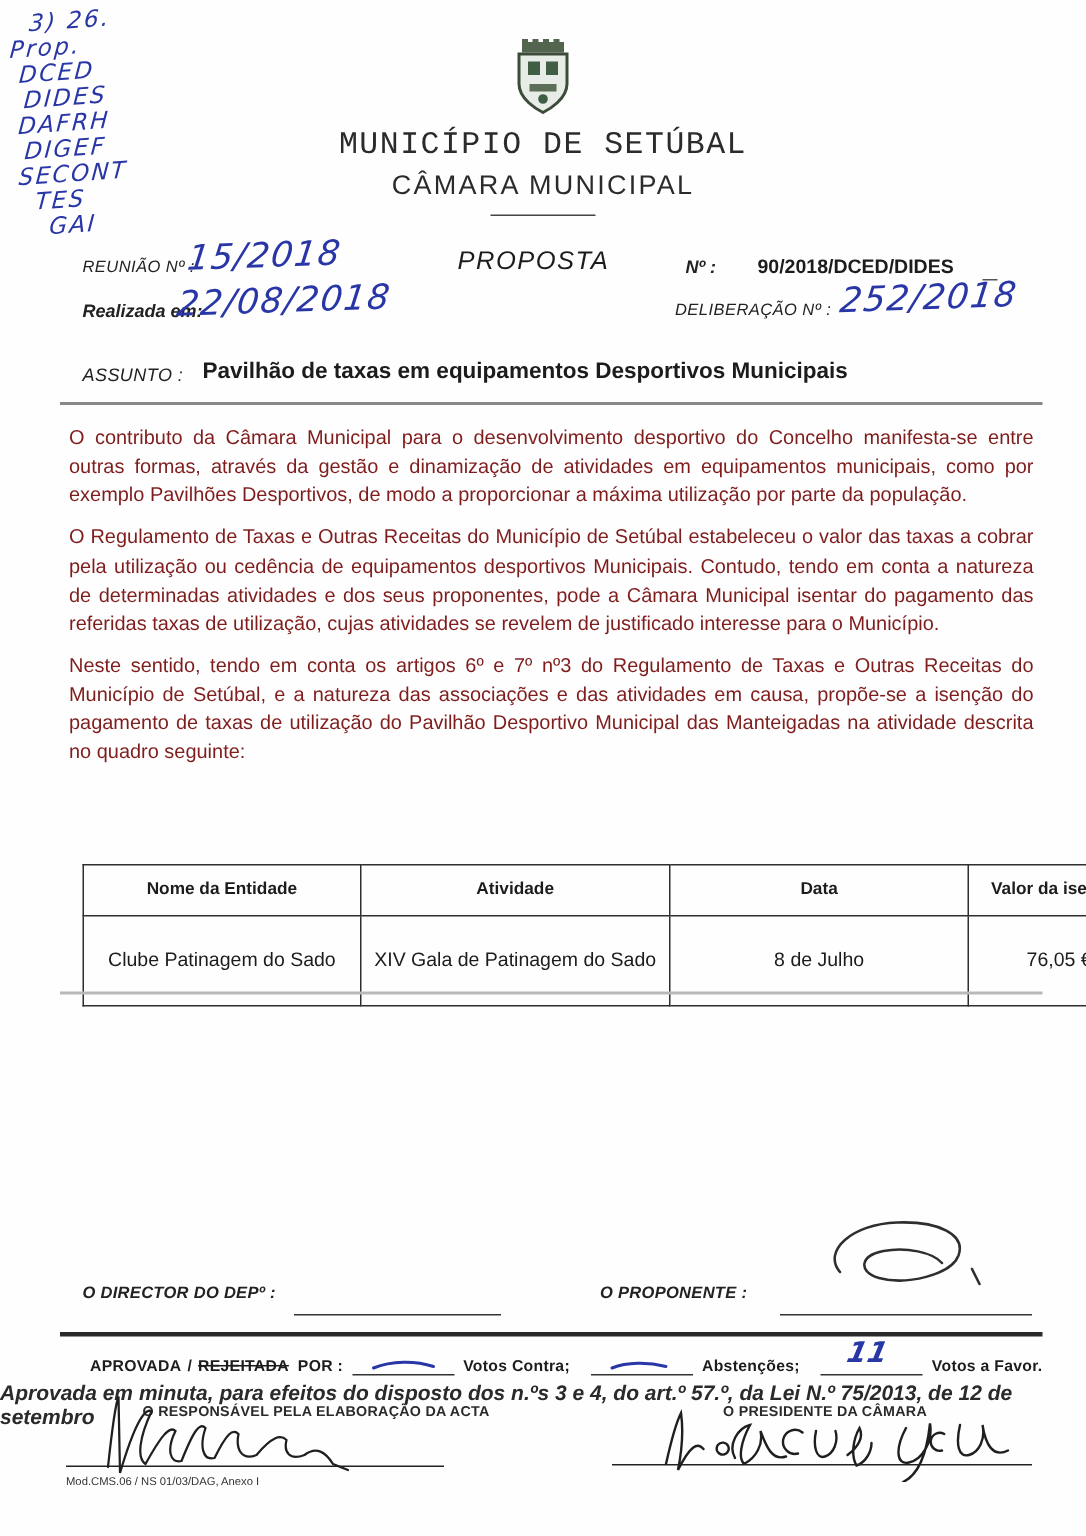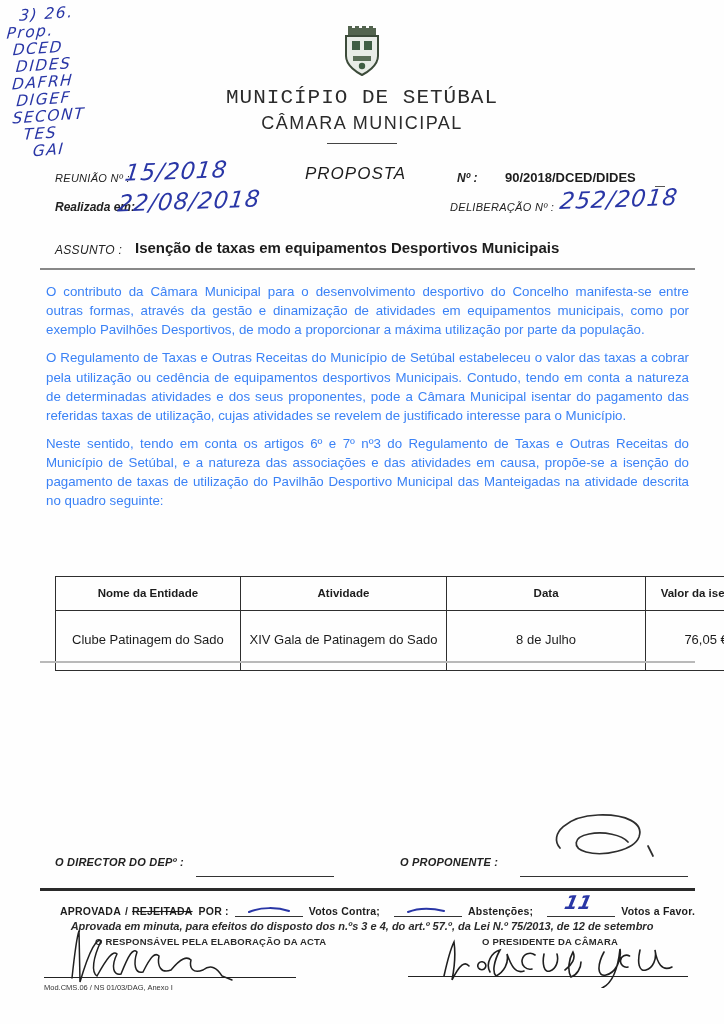--- a/index.html
+++ b/index.html
@@ -72,21 +72,21 @@
   .proposta-title { left:305px; top:164px; font-size:17px; font-weight:normal; font-style:italic; letter-spacing:1px; }
   .numero-value { left:505px; top:170px; font-size:13px; font-weight:bold; }
   .numero-underline { left:655px; top:186px; width:10px; border-top:1.5px solid #555; }
 
   .assunto-value { left:135px; top:239px; font-size:15px; font-weight:bold; }
   .assunto-rule { left:40px; top:268px; width:655px; border-top:2px solid #888; }
 
   .body-text {
     left:46px; top:282px; width:643px;
     font-size:13.3px; line-height:1.44; text-align:justify;
-    color:#3b82f6;
+    color:#7f1d1d;
   }
   .body-text p { margin-bottom: 9px; }
 
   table.isencao {
     position:absolute; left:55px; top:576px; width:712px;
     border-collapse: collapse;
   }
   table.isencao th, table.isencao td {
     border: 1.6px solid #2e2e2e;
     text-align:center; vertical-align:middle;
@@ -114,22 +114,22 @@
   .vote-line { width:68px; border-bottom:1.5px solid #333; height:16px; position:relative; margin:0 6px; }
   .struck { text-decoration: line-through; }
   .vote-favor-hw {
     position:absolute; left:18px; top:-10px;
     font-family:"DejaVu Sans",sans-serif; font-style:italic;
     color:#2936a6; font-size:19px; transform: skewX(-12deg);
   }
   .vote-dash { position:absolute; left:12px; top:4px; }
 
   .minuta-note {
-    left:0; right:0; top:920px; text-align:center;
-    font-size:11px; font-style:italic; font-weight:bold; color:#2a2a2a;
+    left:0; right:0; top:920px; text-align:left;
+    font-size:14px; font-style:italic; font-weight:bold; color:#2a2a2a;
   }
   .role-label { font-size:9.5px; font-weight:bold; color:#2a2a2a; letter-spacing:.2px; }
   .acta-line { left:44px; top:977px; width:252px; border-top:1.5px solid #222; }
   .presidente-line { left:408px; top:976px; width:280px; border-top:1.5px solid #222; }
   .doc-ref { left:44px; top:983px; font-size:7.5px; color:#333; }
 
   .sig-svg { position:absolute; }
 </style>
 </head>
 <body>
@@ -174,21 +174,21 @@
 <span class="abs proposta-title">PROPOSTA</span>
 
 <span class="abs lbl-i" style="left:457px; top:171px; font-size:12px;">Nº :</span>
 <span class="abs numero-value">90/2018/DCED/DIDES</span>
 <div class="abs numero-underline"></div>
 
 <span class="abs lbl-sc" style="left:450px; top:201px;">DELIBERAÇÃO Nº :</span>
 <span class="abs hw hw-lg" style="left:560px; top:186px;">252/2018</span>
 
 <span class="abs lbl-sc" style="left:55px; top:243px; font-size:12px;">ASSUNTO :</span>
-<span class="abs assunto-value">Isenção de taxas em equipamentos Desportivos Municipais</span>
+<span class="abs assunto-value">Pavilhão de taxas em equipamentos Desportivos Municipais</span>
 <div class="abs assunto-rule"></div>
 
 <div class="abs body-text">
   <p>O contributo da Câmara Municipal para o desenvolvimento desportivo do Concelho manifesta-se entre outras formas, através da gestão e dinamização de atividades em equipamentos municipais, como por exemplo Pavilhões Desportivos, de modo a proporcionar a máxima utilização por parte da população.</p>
   <p>O Regulamento de Taxas e Outras Receitas do Município de Setúbal estabeleceu o valor das taxas a cobrar pela utilização ou cedência de equipamentos desportivos Municipais. Contudo, tendo em conta a natureza de determinadas atividades e dos seus proponentes, pode a Câmara Municipal isentar do pagamento das referidas taxas de utilização, cujas atividades se revelem de justificado interesse para o Município.</p>
   <p>Neste sentido, tendo em conta os artigos 6º e 7º nº3 do Regulamento de Taxas e Outras Receitas do Município de Setúbal, e a natureza das associações e das atividades em causa, propõe-se a isenção do pagamento de taxas de utilização do Pavilhão Desportivo Municipal das Manteigadas na atividade descrita no quadro seguinte:</p>
 </div>
 
 <table class="isencao">
   <colgroup>

